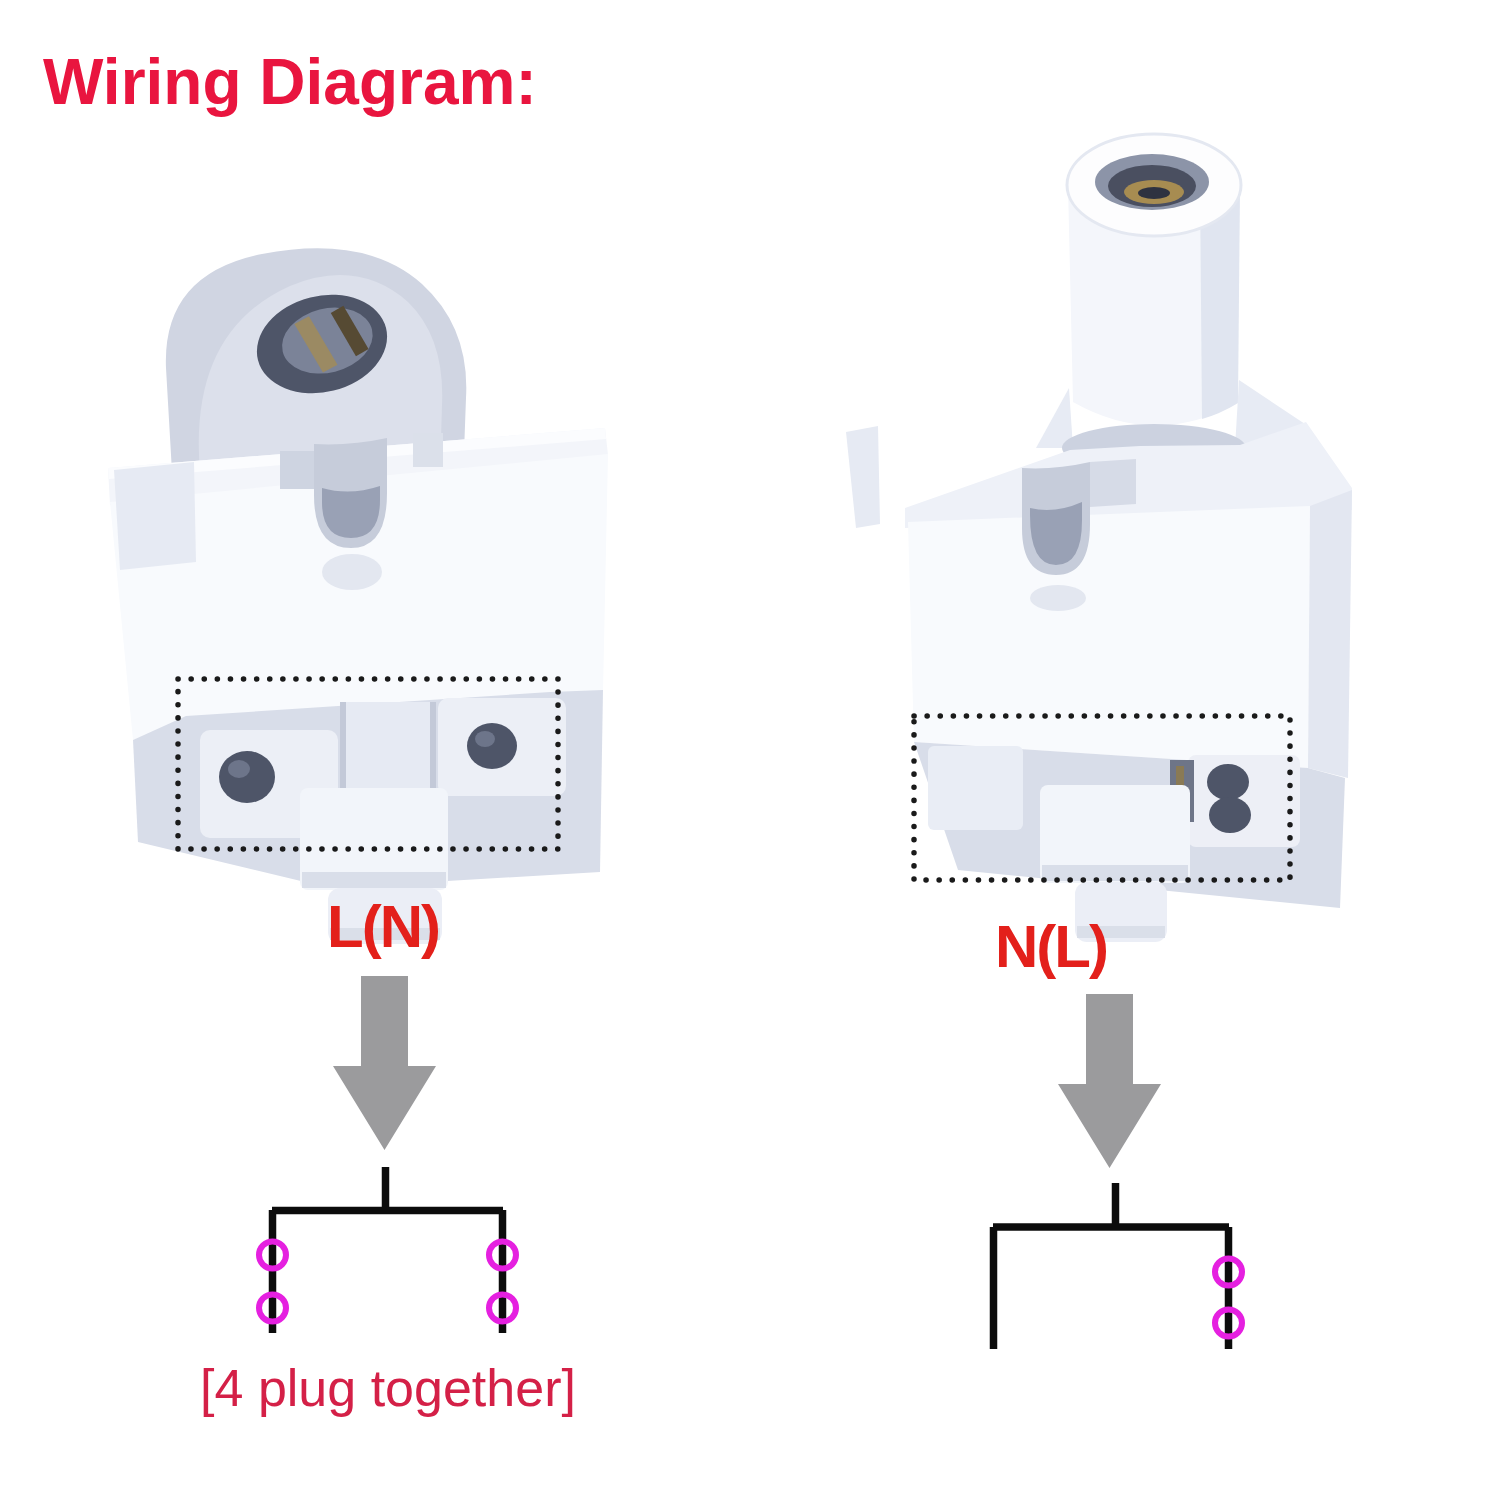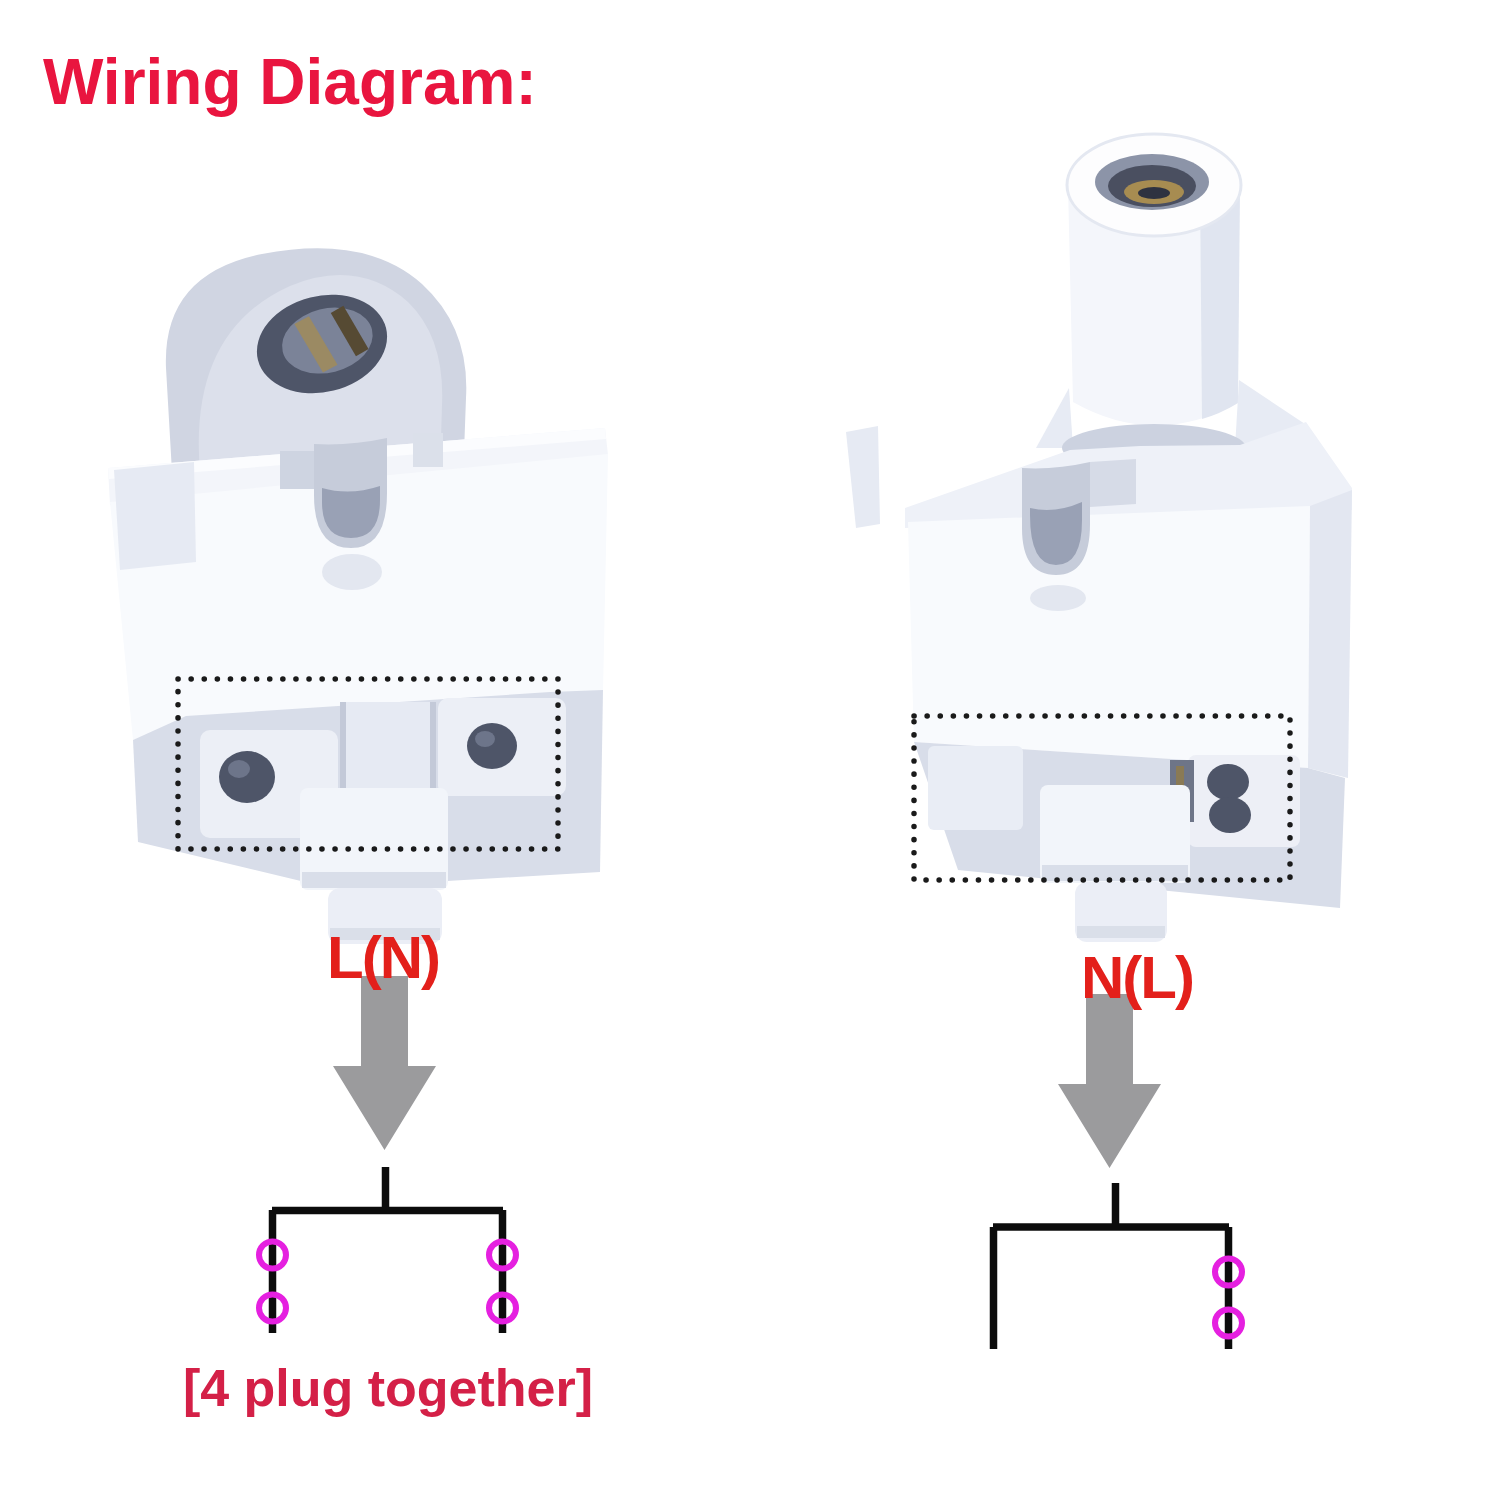--- a/index.html
+++ b/index.html
@@ -11,25 +11,24 @@
     position:absolute;left:43px;top:47px;
     font-size:64px;font-weight:bold;color:#e9153f;line-height:1.1;letter-spacing:0px;
     white-space:nowrap;
   }
   .holder{position:absolute;}
   .overlay{position:absolute;left:0;top:0;width:1500px;height:1500px;}
   .term-label{
     position:absolute;transform:translateX(-50%);
     font-size:60px;font-weight:bold;color:#e3201b;line-height:1;letter-spacing:-2px;
     white-space:nowrap;
-    margin-top:31px;
   }
   .caption{
     position:absolute;transform:translateX(-50%);
-    font-size:52px;font-weight:700;color:#d42047;line-height:1.1;
+    font-size:52px;font-weight:400;color:#d42047;line-height:1.1;
     white-space:nowrap;
   }
 </style>
 </head>
 <body>
 
 <div class="canvas">
 
   <div class="title">Wiring Diagram:</div>
 
@@ -148,17 +147,17 @@
       <path d="M993.5 1227 L993.5 1349"></path>
       <path d="M1228.5 1227 L1228.5 1349"></path>
     </g>
     <g stroke="#e520e0" stroke-width="6" fill="none">
       <circle cx="1228.5" cy="1272" r="13.5"></circle>
       <circle cx="1228.5" cy="1323" r="13.5"></circle>
     </g>
   </svg>
 
   <div class="term-label" style="left:383px;top:897px">L(N)</div>
-  <div class="term-label" style="left:1137px;top:917px">N(L)</div>
+  <div class="term-label" style="left:1051px;top:917px">N(L)</div>
 
   <div class="caption" style="left:388px;top:1360px">[4 plug together]</div>
 
 </div>
 
 </body></html>

